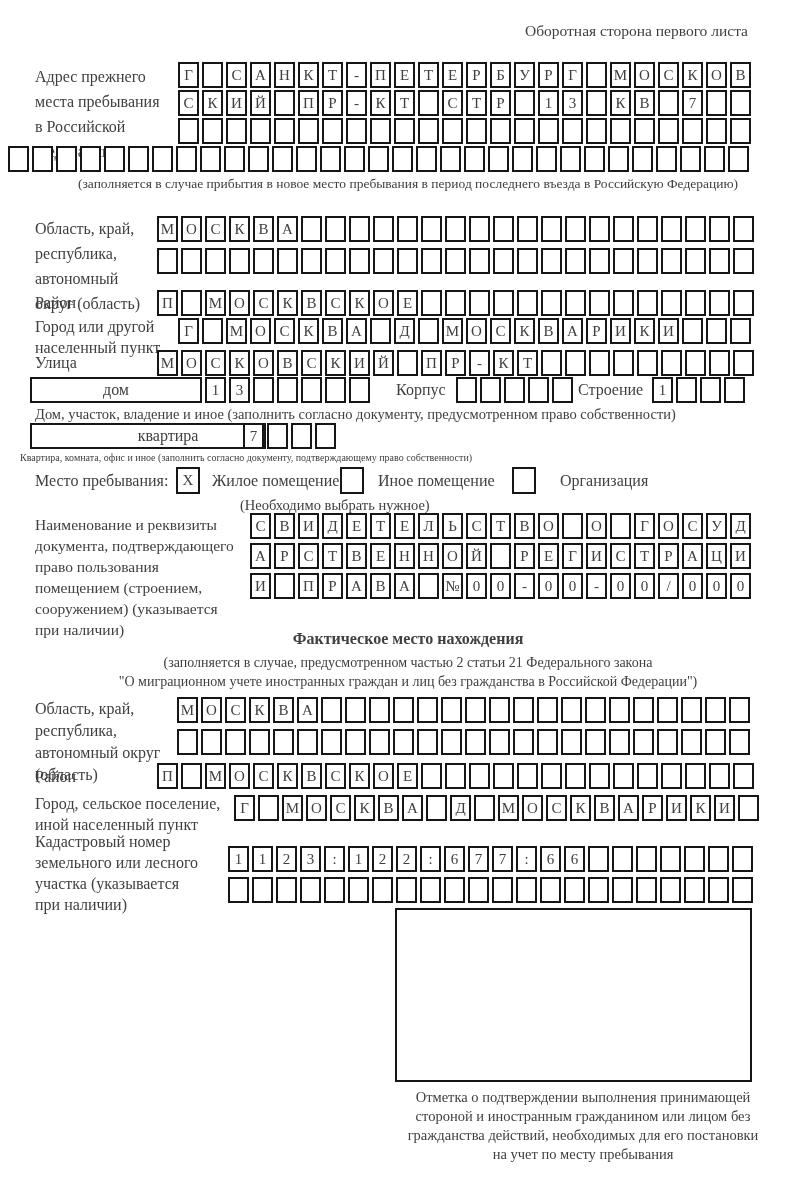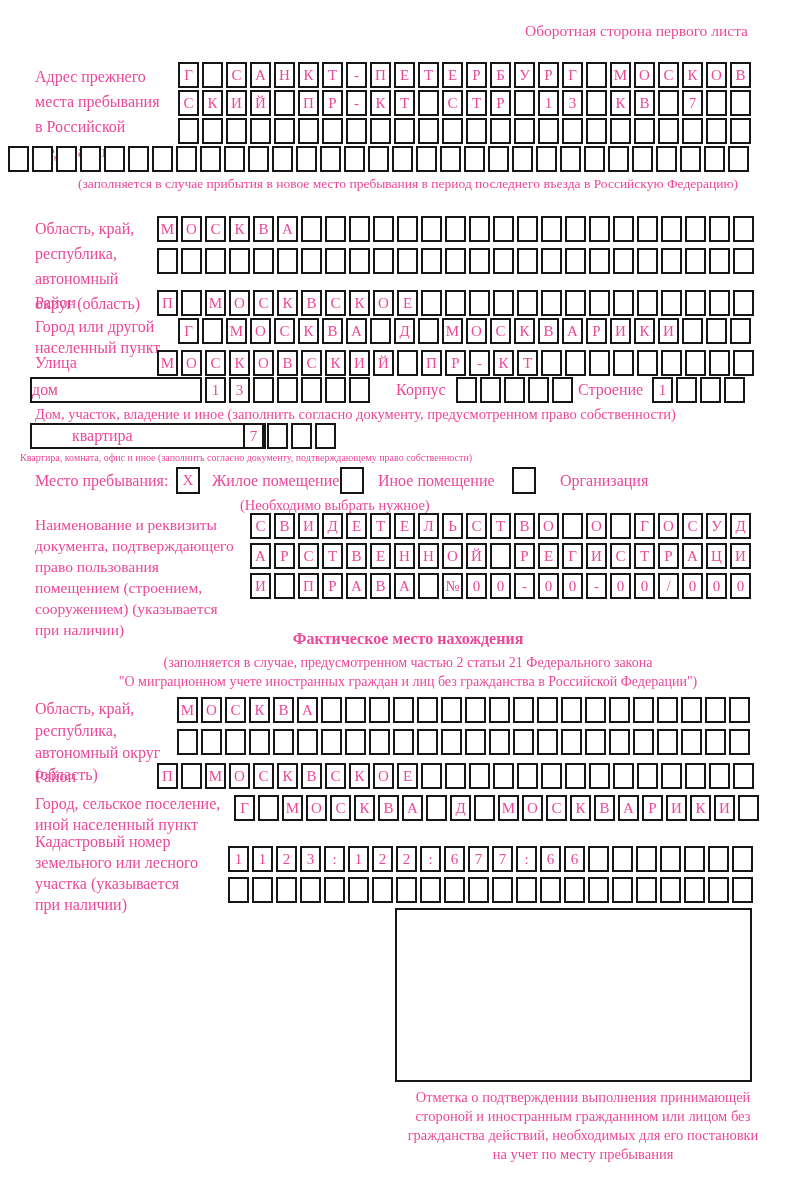--- a/index.html
+++ b/index.html
@@ -1,20 +1,20 @@
 <!DOCTYPE html>
 <html><head>
 <meta charset="utf-8">
 <style>
   html,body{margin:0;padding:0;background:#ffffff;}
   #page{
     position:relative;
     width:800px;height:1180px;
     background:#ffffff;
-    color:#ec4899;
+    color:#404040;
     font-family:"Liberation Serif","DejaVu Serif",serif;
     overflow:hidden;
   }
   .abs{position:absolute;}
   .label{font-size:16px;line-height:21px;white-space:pre-line;}
   .cap{font-size:13.5px;}
   .center{text-align:center;padding-left:8px;}
   .bold{font-weight:bold;}
   .cellrow{display:flex;gap:3px;}
   .cell{
@@ -22,21 +22,21 @@
     width:21px;height:26px;
     border:2px solid #161616;
     background:#fff;
     font-size:15px;line-height:22px;
     text-align:center;
     flex:none;
   }
   .fieldbox{
     box-sizing:border-box;
     height:26px;border:2px solid #161616;
-    font-size:16px;line-height:22px;text-align:left;
+    font-size:16px;line-height:22px;text-align:center;
     background:#fff;
   }
   .checkbox{
     box-sizing:border-box;
     width:24px;height:27px;border:2px solid #161616;
     font-size:15px;line-height:23px;text-align:center;
     background:#fff;
   }
   .stampbox{
     box-sizing:border-box;

